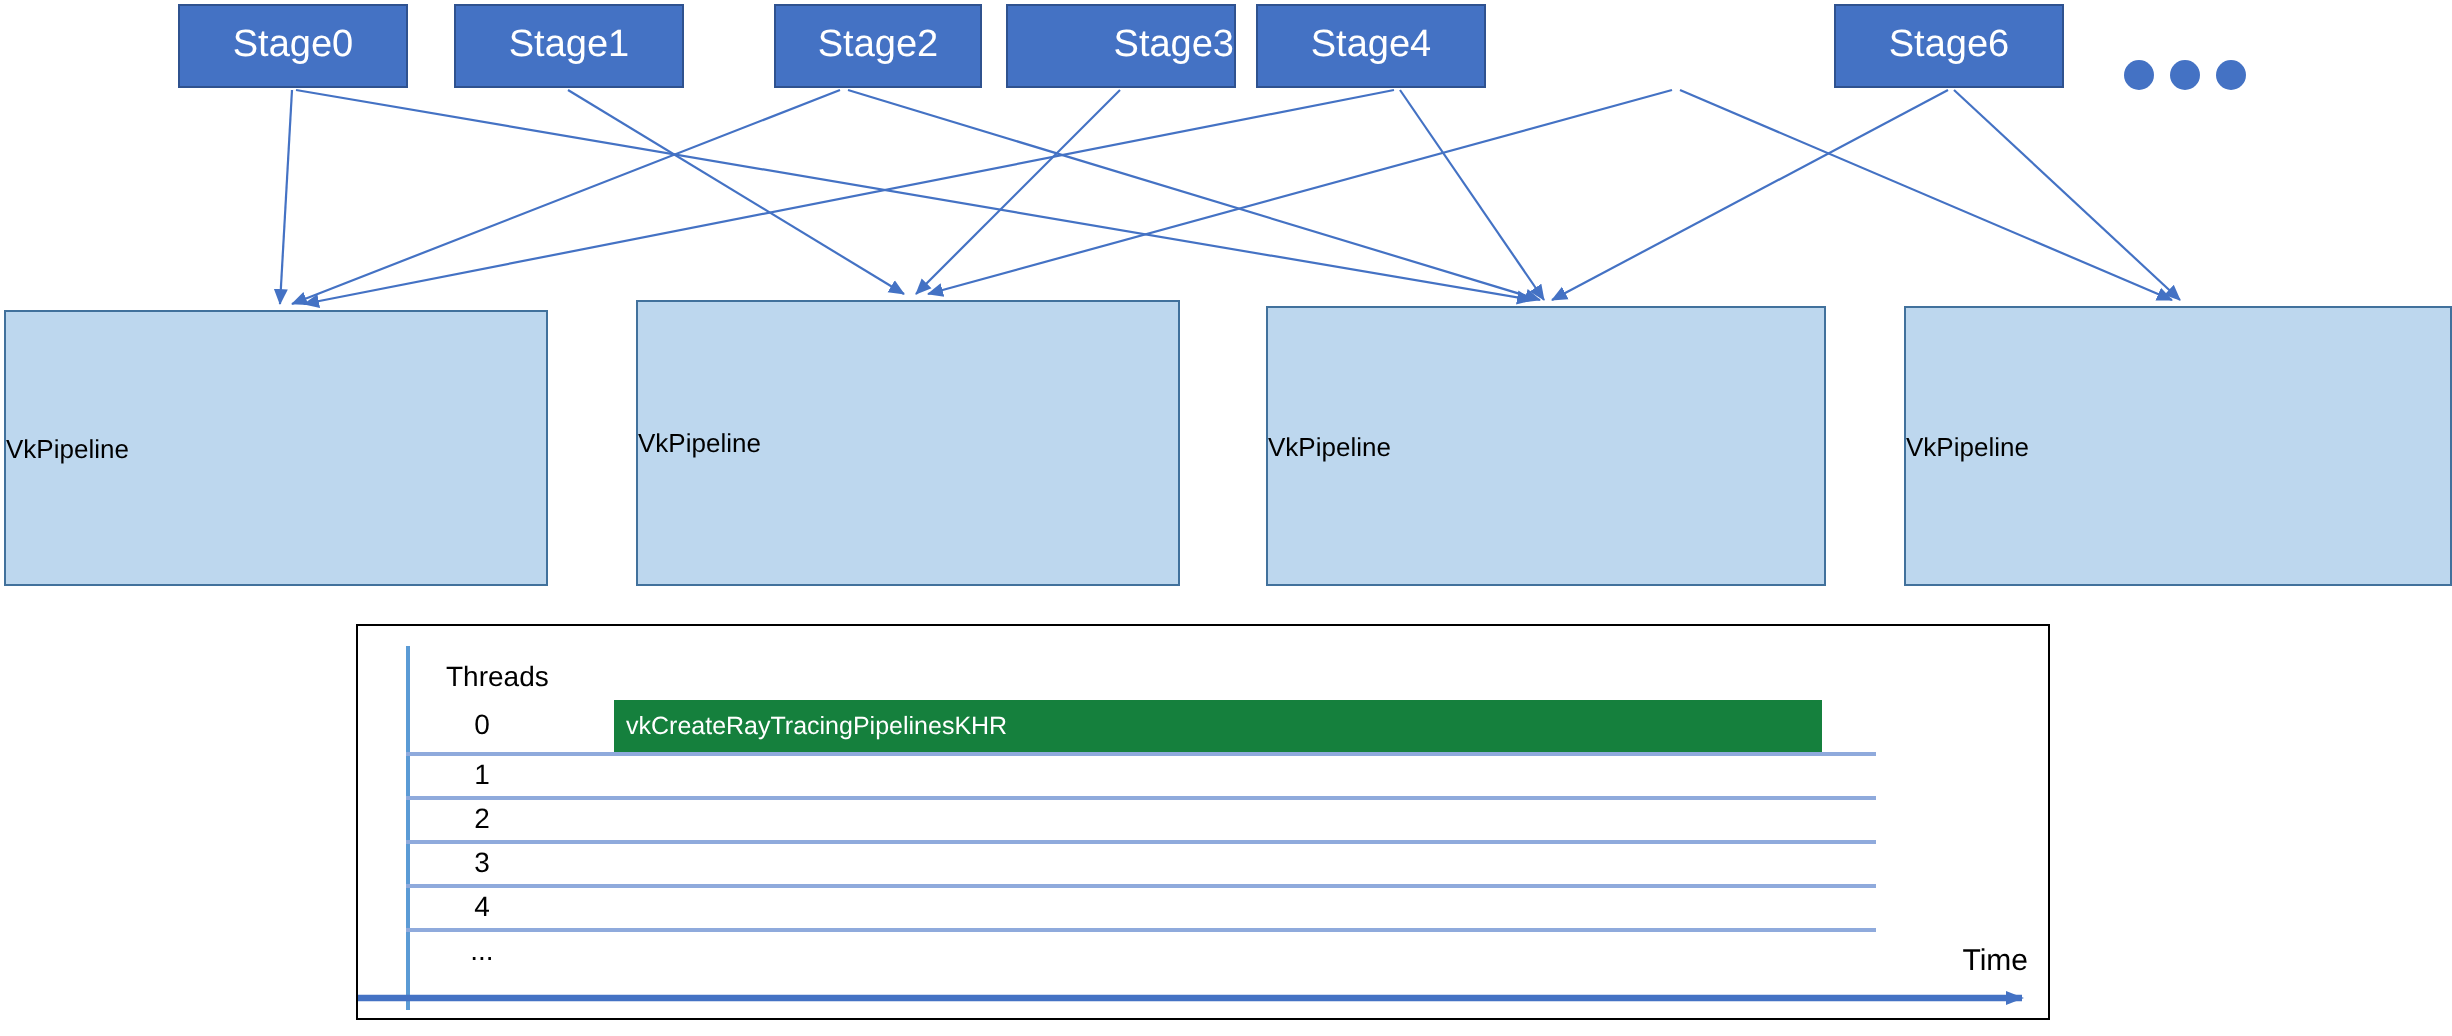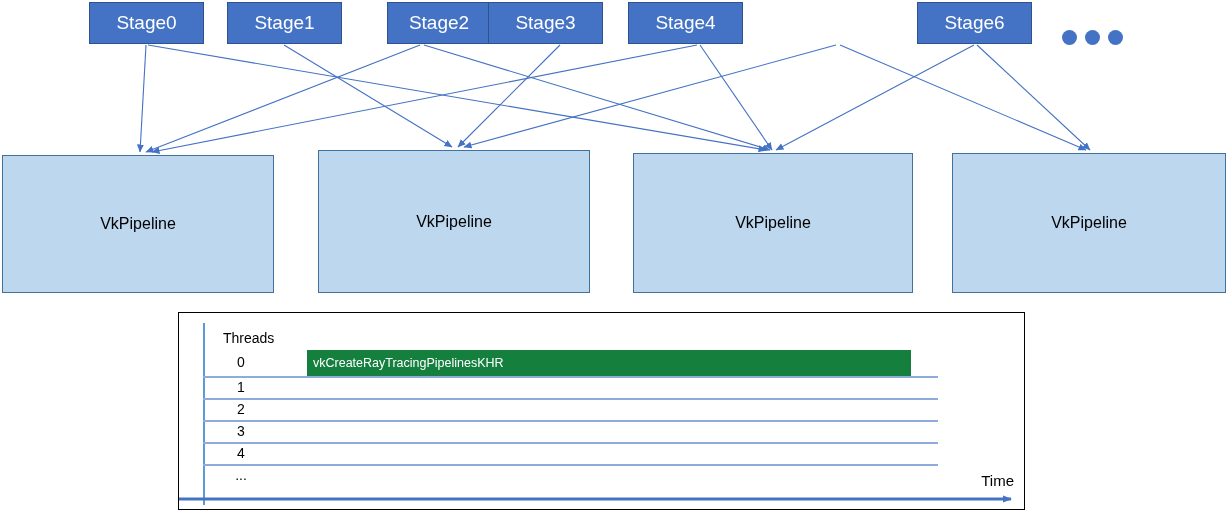--- a/index.html
+++ b/index.html
@@ -33,24 +33,23 @@
     justify-content: center;
     letter-spacing: 0px;
   }
   
   .pipeline-box {
     position: absolute;
     box-sizing: border-box;
     background: #BDD7EE;
     border: 1px solid #41719C;
     color: #000000;
-    font-size: 16px;
-    display: flex;
-    align-items: center;
-    justify-content: center;
+    font-size: 13px;
+    display: flex;
+    align-items: center;
   }
   
   .dots-group {
     position: absolute;
     display: flex;
     gap: 8px;
     align-items: center;
   }
   .dot {
     width: 15px;
@@ -170,21 +169,21 @@
 
   <div class="stage-box" style="left:89px;  top:2px; width:115px; height:42px;">
     <span>Stage0</span>
   </div>
   <div class="stage-box" style="left:227px; top:2px; width:115px; height:42px;">
     <span>Stage1</span>
   </div>
   <div class="stage-box" style="left:387px; top:2px; width:104px; height:42px;">
     <span>Stage2</span>
   </div>
-  <div class="stage-box" style="left:488px; top:2px; width:115px; height:42px;">
+  <div class="stage-box" style="left:503px; top:2px; width:115px; height:42px;justify-content:flex-end;">
     <span>Stage3</span>
   </div>
   <div class="stage-box" style="left:628px; top:2px; width:115px; height:42px;">
     <span>Stage4</span>
   </div>
   <div class="stage-box" style="left:917px; top:2px; width:115px; height:42px;">
     <span>Stage6</span>
   </div>
 
   <div class="dots-group" style="left:1062px; top:30px;">

